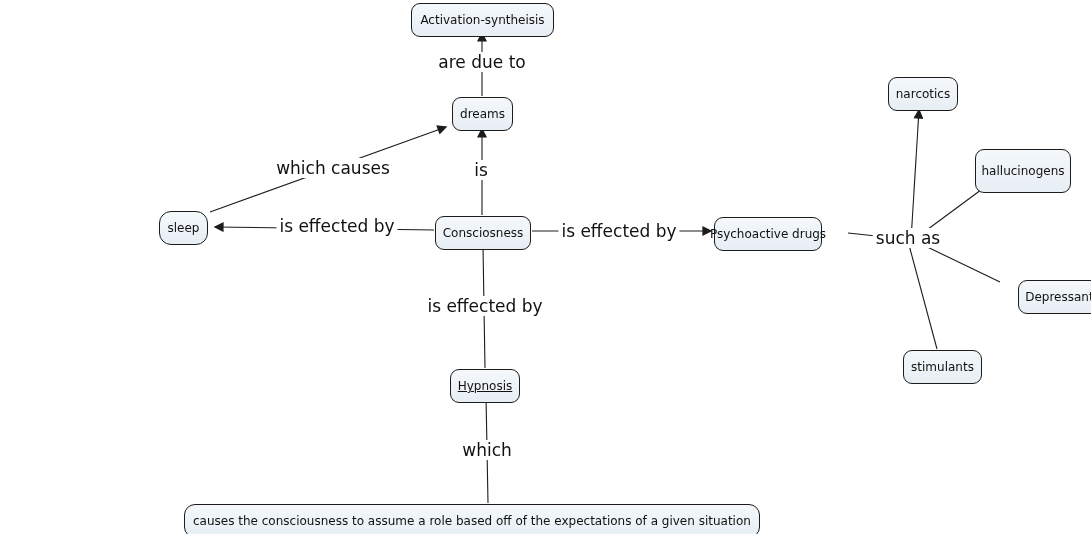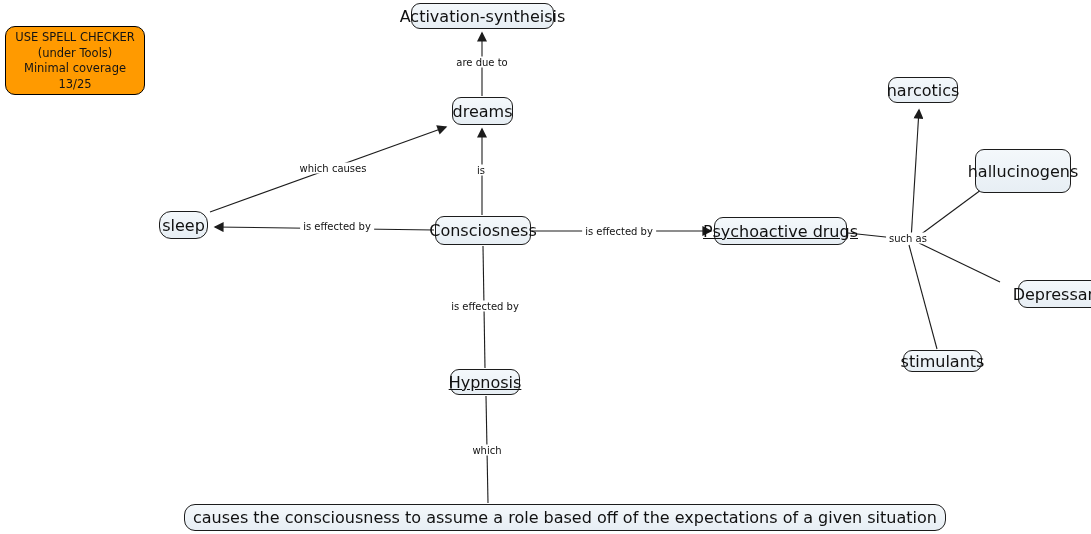--- a/index.html
+++ b/index.html
@@ -31,30 +31,30 @@
     stroke-width: 1.1;
   }
   .node {
     position: absolute;
     display: flex;
     align-items: center;
     justify-content: center;
     background: linear-gradient(180deg, #f4f8fb 0%, #e7eef4 100%);
     border: 1.2px solid var(--node-border);
     border-radius: 9px;
-    font-size: 16px;
+    font-size: 12px;
     white-space: nowrap;
-    padding: 10px 8px;
+    padding: 16px 8px;
     color: var(--text);
   }
   .edge-label {
     position: absolute;
     transform: translate(-50%, -50%);
     background: var(--background);
-    font-size: 10px;
+    font-size: 17px;
     padding: 0 3px;
     white-space: nowrap;
     color: var(--text);
   }
   #note {
     position: absolute;
     left: 5px; top: 26px;
     width: 140px; height: 69px;
     background: var(--note-fill);
     border: 1.5px solid #000000;
@@ -84,36 +84,30 @@
     <line x1="532" y1="231" x2="711" y2="231" marker-end="url(#arrow)"></line>
     <line x1="848" y1="233" x2="895" y2="238"></line>
     <line x1="911" y1="240" x2="919" y2="110" marker-end="url(#arrow)"></line>
     <line x1="916" y1="238" x2="989" y2="184" marker-end="url(#arrow)"></line>
     <line x1="919" y1="243" x2="1000" y2="282"></line>
     <line x1="909" y1="245" x2="937" y2="349"></line>
     <line x1="483" y1="246" x2="485" y2="368"></line>
     <line x1="486" y1="396" x2="488" y2="503"></line>
   </svg>
 
-  <div id="note">
-    <div>USE SPELL CHECKER</div>
-    <div>(under Tools)</div>
-    <div>Minimal coverage</div>
-    <div>13/25</div>
-  </div>
 
   <div class="node" style="left:411px; top:3px; width:143px; height:26px;">Activation-syntheisis</div>
 
   <div class="node" style="left:452px; top:97px; width:61px; height:28px;">dreams</div>
 
   <div class="node" style="left:159px; top:211px; width:49px; height:28px;border-radius:12px;">sleep</div>
 
   <div class="node" style="left:435px; top:216px; width:96px; height:29px;">Consciosness</div>
 
-  <div class="node" style="left:714px; top:217px; width:133px; height:28px;text-decoration:underline;">Psychoactive drugs</div>
+  <div class="node" style="left:714px; top:217px; width:108px; height:28px;">Psychoactive drugs</div>
 
   <div class="node" style="left:888px; top:77px; width:70px; height:26px;">narcotics</div>
 
   <div class="node" style="left:975px; top:149px; width:96px; height:44px;">hallucinogens</div>
 
   <div class="node" style="left:998px; top:280px; width:89px; height:28px;margin-left:20px;">Depressants</div>
 
   <div class="node" style="left:903px; top:350px; width:79px; height:22px;">stimulants</div>
 
   <div class="node" style="left:450px; top:369px; width:70px; height:26px;text-decoration:underline;">Hypnosis</div>

